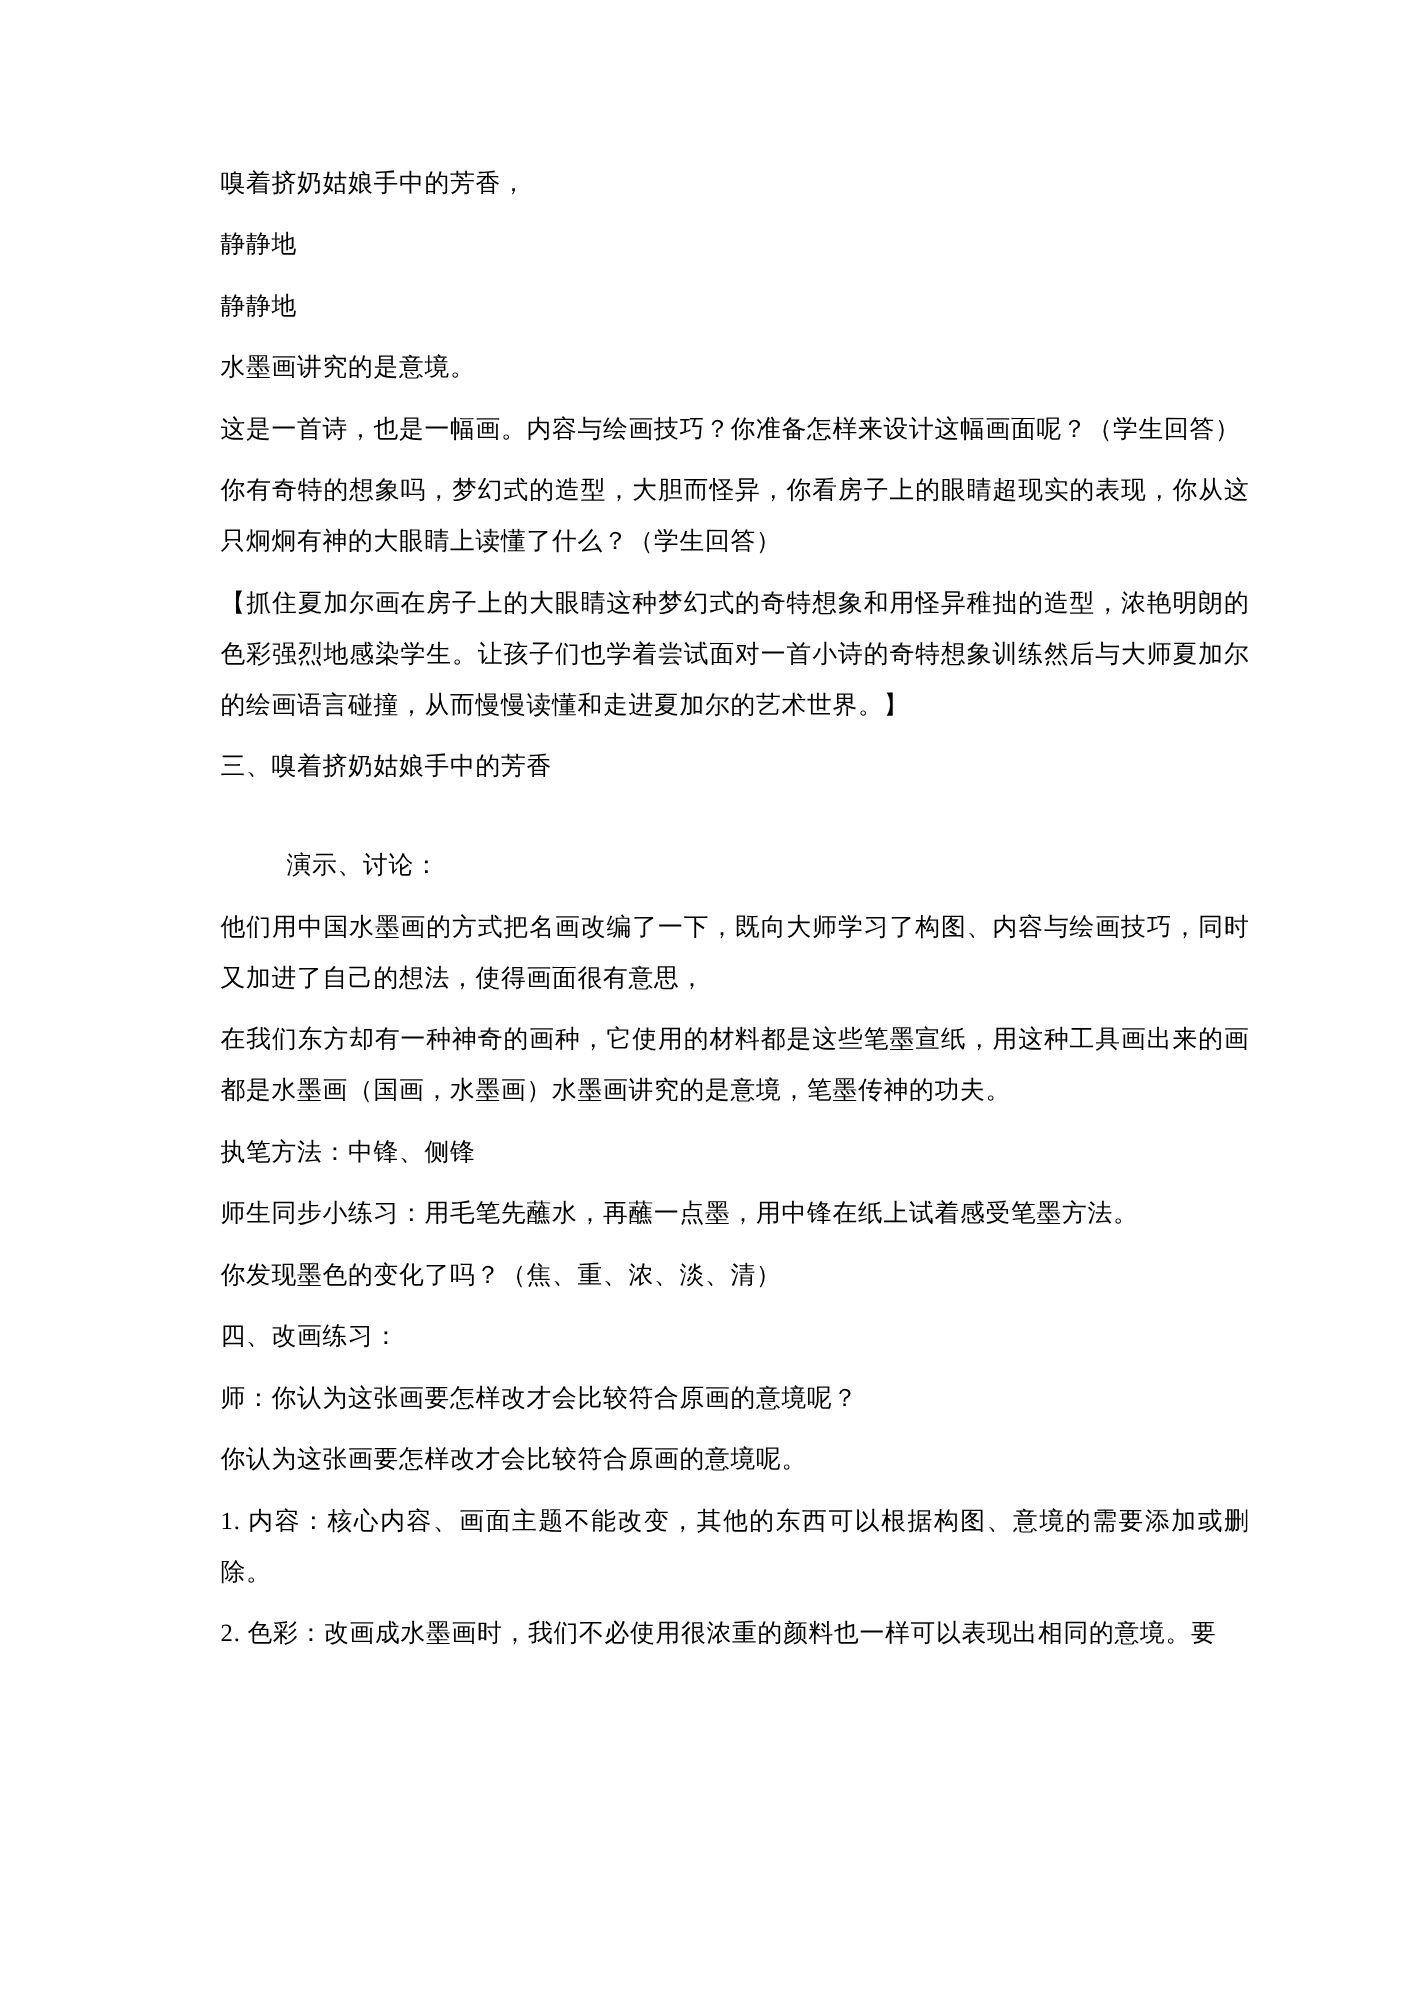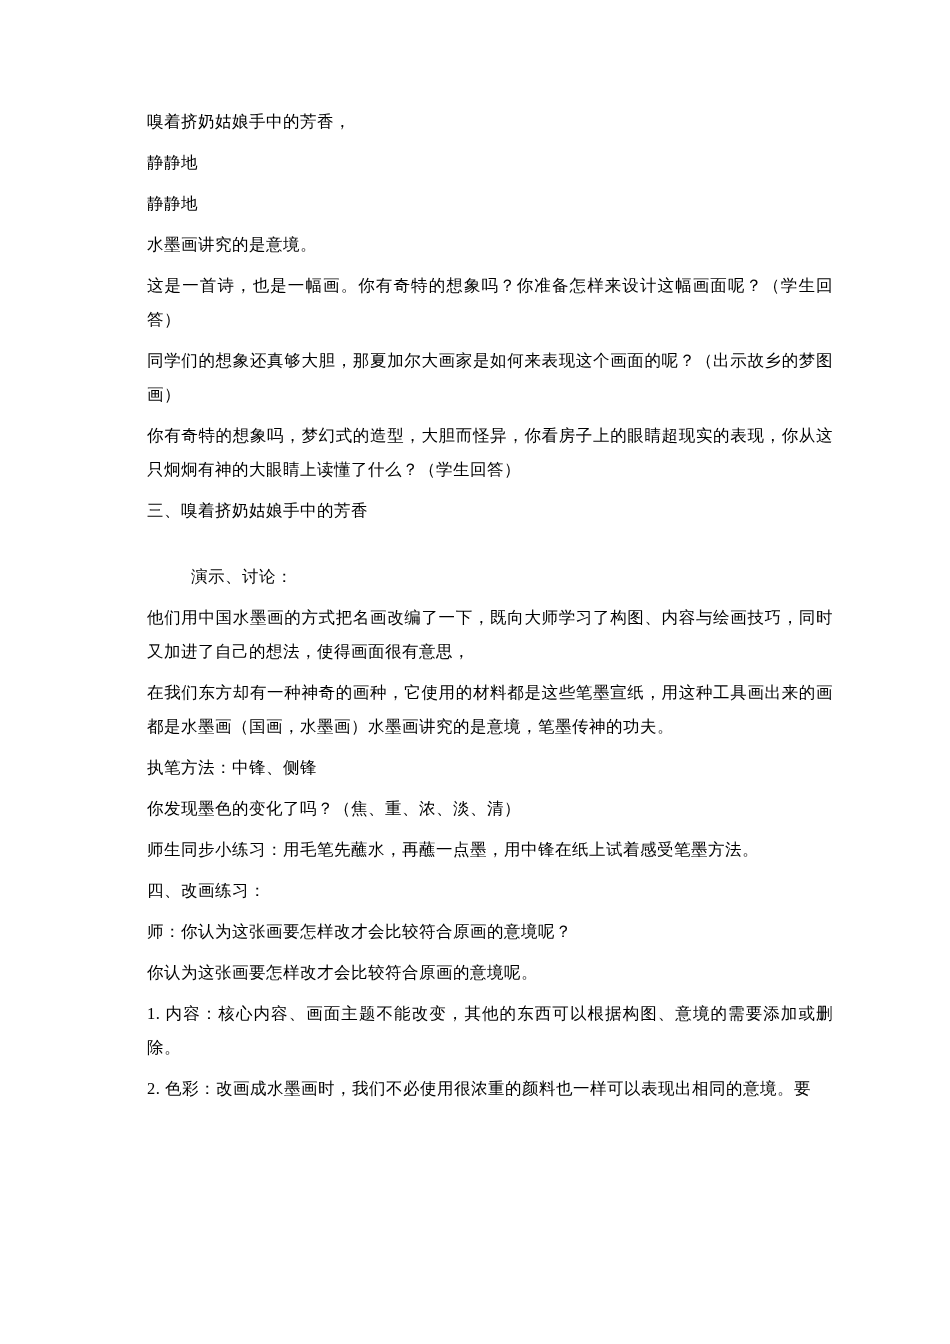--- a/index.html
+++ b/index.html
@@ -36,29 +36,29 @@
 </style>
 </head>
 <body>
 
 <div class="page">
   <div class="content">
       <p class="para">嗅着挤奶姑娘手中的芳香，</p>
       <p class="para">静静地</p>
       <p class="para">静静地</p>
       <p class="para">水墨画讲究的是意境。</p>
-      <p class="para">这是一首诗，也是一幅画。你有奇特的想象吗？你准备怎样来设计这幅画面呢？（学生回答）</p>
-      <p class="para">同学们的想象还真够大胆，那夏加尔大画家是如何来表现这个画面的呢？（出示故乡的梦图画）</p>
+      <p class="para">这是一首诗，也是一幅画。内容与绘画技巧？你准备怎样来设计这幅画面呢？（学生回答）</p>
       <p class="para">你有奇特的想象吗，梦幻式的造型，大胆而怪异，你看房子上的眼睛超现实的表现，你从这只炯炯有神的大眼睛上读懂了什么？（学生回答）</p>
+      <p class="para">【抓住夏加尔画在房子上的大眼睛这种梦幻式的奇特想象和用怪异稚拙的造型，浓艳明朗的色彩强烈地感染学生。让孩子们也学着尝试面对一首小诗的奇特想象训练然后与大师夏加尔的绘画语言碰撞，从而慢慢读懂和走进夏加尔的艺术世界。】</p>
       <p class="para">三、嗅着挤奶姑娘手中的芳香</p>
       <p class="para indent">演示、讨论：</p>
       <p class="para">他们用中国水墨画的方式把名画改编了一下，既向大师学习了构图、内容与绘画技巧，同时又加进了自己的想法，使得画面很有意思，</p>
       <p class="para">在我们东方却有一种神奇的画种，它使用的材料都是这些笔墨宣纸，用这种工具画出来的画都是水墨画（国画，水墨画）水墨画讲究的是意境，笔墨传神的功夫。</p>
       <p class="para">执笔方法：中锋、侧锋</p>
+      <p class="para">师生同步小练习：用毛笔先蘸水，再蘸一点墨，用中锋在纸上试着感受笔墨方法。</p>
       <p class="para">你发现墨色的变化了吗？（焦、重、浓、淡、清）</p>
-      <p class="para">师生同步小练习：用毛笔先蘸水，再蘸一点墨，用中锋在纸上试着感受笔墨方法。</p>
       <p class="para">四、改画练习：</p>
       <p class="para">师：你认为这张画要怎样改才会比较符合原画的意境呢？</p>
       <p class="para">你认为这张画要怎样改才会比较符合原画的意境呢。</p>
       <p class="para">1. 内容：核心内容、画面主题不能改变，其他的东西可以根据构图、意境的需要添加或删除。</p>
       <p class="para">2. 色彩：改画成水墨画时，我们不必使用很浓重的颜料也一样可以表现出相同的意境。要</p>
     </div>
 </div>
 
 </body></html>

